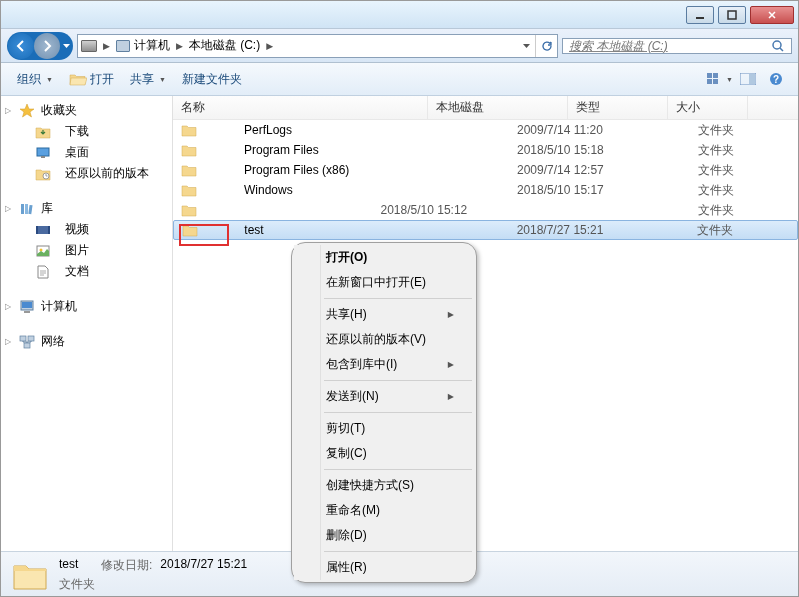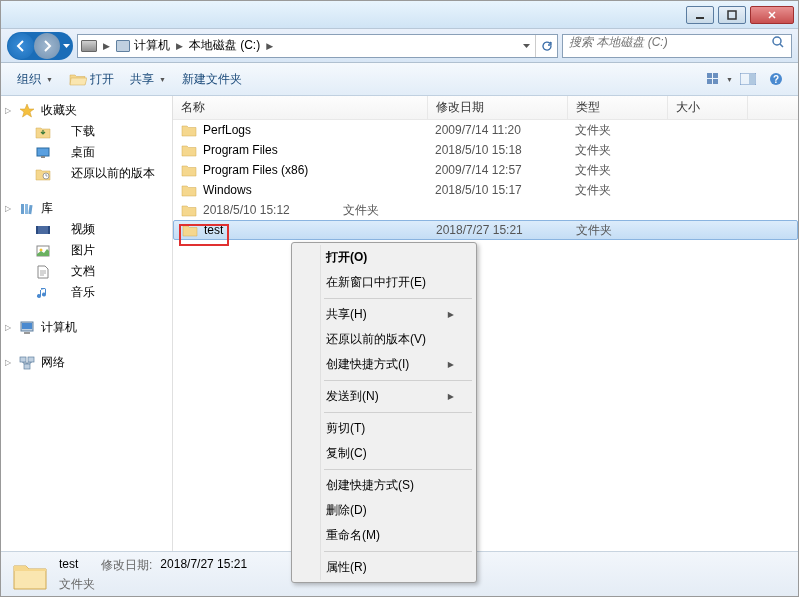--- a/index.html
+++ b/index.html
@@ -21,52 +21,52 @@
 .navdrop { width: 12px; display: flex; align-items: center; justify-content: center; cursor: pointer; }
 .navdrop svg { width: 7px; height: 4px; fill: #fff; }
 .addrbox { flex: 1; height: 24px; background: #fff; border: 1px solid #8aa0b8; display: flex; align-items: center; font-size: 12px; }
 .breadcrumb { display: flex; align-items: center; height: 100%; }
 .bc-item { padding: 0 3px; display: flex; align-items: center; gap: 4px; cursor: pointer; height: 100%; }
 .bc-arrow { font-size: 9px; color: #555; padding: 0 3px; }
 .hd-icon { width: 16px; height: 12px; background: linear-gradient(#d0d0d0, #909090); border: 1px solid #666; border-radius: 1px; position: relative; }
 .comp-icon { width: 14px; height: 12px; background: #c0d0e0; border: 1px solid #6080a0; border-radius: 1px; }
 .addr-drop { width: 18px; height: 100%; display: flex; align-items: center; justify-content: center; cursor: pointer; border-left: 1px solid transparent; }
 .addr-refresh { width: 22px; height: 100%; display: flex; align-items: center; justify-content: center; cursor: pointer; border-left: 1px solid #ccc; }
-.searchbox { width: 230px; height: 24px; background: #fff; border: 1px solid #8aa0b8; display: flex; align-items: flex-start; padding: 0 6px; font-size: 12px; color: #888; gap: 6px; }
+.searchbox { width: 230px; height: 16px; background: #fff; border: 1px solid #8aa0b8; display: flex; align-items: flex-end; padding: 0 6px; font-size: 12px; color: #888; gap: 6px; text-decoration: underline; }
 .searchbox input { border: none; outline: none; flex: 1; font-style: italic; color: #888; font-size: 12px; }
 .mag-icon { width: 14px; height: 14px; }
 
 
 .toolbar { height: 32px; background: linear-gradient(#f5f9fd, #e2edf8); display: flex; align-items: center; padding: 16px 8px; font-size: 12px; border-bottom: 1px solid #c0d0e0; }
 .tb-item { padding: 4px 8px; display: flex; align-items: center; gap: 3px; cursor: pointer; border-radius: 2px; color: #1a4a7a; }
 .tb-drop { font-size: 7px; color: #555; margin-left: 2px; }
 .tb-spacer { flex: 1; }
 .tb-iconbtn { width: 28px; height: 22px; display: flex; align-items: center; justify-content: center; cursor: pointer; }
 .folder-open-icon { width: 18px; height: 14px; position: relative; }
 
 
 .mainarea { display: flex; height: 455px; }
 .sidebar { width: 172px; background: #fff; border-right: 1px solid #e0e0e0; overflow-y: auto; padding: 4px 0; font-size: 12px; }
 .side-group { margin-bottom: 14px; }
 .side-header { display: flex; align-items: center; gap: 6px; padding: 2px 6px 2px 18px; cursor: pointer; font-size: 12px; }
-.side-item { display: flex; align-items: flex-end; gap: 20px; padding: 2px 6px 2px 34px; cursor: pointer; }
+.side-item { display: flex; align-items: flex-end; gap: 14px; padding: 2px 6px 2px 34px; cursor: pointer; }
 .chev { position: absolute; left: 4px; font-size: 8px; color: #888; }
 .side-header, .side-item { position: relative; }
 .sicon { width: 16px; height: 16px; display: flex; align-items: center; justify-content: center; }
 
 
 .content { flex: 1; position: relative; background: #fff; }
 .col-headers { display: flex; height: 24px; border-bottom: 1px solid #e8e8e8; font-size: 12px; align-items: center; color: #333; background: linear-gradient(#fdfdfd, #f4f4f4); }
 .col-h { padding: 4px 8px; border-right: 1px solid #e8e8e8; height: 100%; display: flex; align-items: center; cursor: pointer; }
 .col-h.name { width: 255px; }
 .col-h.date { width: 140px; }
 .col-h.type { width: 100px; }
 .col-h.size { width: 80px; }
 .file-list { font-size: 12px; }
-.file-row { display: flex; align-items: center; height: 20px; padding-left: 8px; cursor: pointer; }
+.file-row { display: flex; align-items: center; height: 20px; padding-left: 8px; cursor: pointer; justify-content: space-between; }
 .file-row.selected { background: linear-gradient(#dcecfb, #c4ddf5); border: 1px solid #8ab4e0; border-radius: 2px; }
 .file-icon { width: 16px; height: 14px; margin-right: 6px; }
 .folder-svg { fill: #f5d78e; stroke: #d0a850; stroke-width: 0.5; }
 .fc.name { width: 232px; overflow: hidden; white-space: nowrap; }
 .fc.date { width: 140px; color: #555; }
 .fc.type { width: 100px; color: #555; }
 .red-box { border: 2px solid #e03030; position: absolute; pointer-events: none; }
 
 
 .ctx-menu { position: absolute; background: #f0f0f0; border: 1px solid #a0a0a0; border-radius: 3px; box-shadow: 2px 2px 4px rgba(0,0,0,0.25); padding: 2px; font-size: 12px; z-index: 100; width: 186px; }
@@ -277,28 +277,20 @@
         </div>
       <div class="side-item">
           <span class="sicon">
             <svg width="16" height="16" viewBox="0 0 16 16">
               <path d="M3 2h7l3 3v9H3z" fill="#fff" stroke="#888"></path>
               <path d="M5 7h6M5 9h6M5 11h4" stroke="#aaa" stroke-width="1"></path>
             </svg>
           </span>
           <span>文档</span>
         </div>
-      <div class="side-item">
-          <span class="sicon">
-            <svg width="16" height="16" viewBox="0 0 16 16">
-              <path d="M6 3v8a2 2 0 1 1-1-1.7V5l6-1.5v6a2 2 0 1 1-1-1.7V3z" fill="#4a8ad0"></path>
-            </svg>
-          </span>
-          <span>音乐</span>
-        </div>
     </div>
     <div class="side-group">
       <div class="side-header selected">
           <span class="chev">▷</span>
           <span class="sicon">
             <svg width="16" height="16" viewBox="0 0 16 16">
               <rect x="2" y="2" width="12" height="9" fill="#c0d0e0" stroke="#6080a0"></rect>
               <rect x="3" y="3" width="10" height="6" fill="#4a8ad0"></rect>
               <rect x="5" y="12" width="6" height="2" fill="#999"></rect>
             </svg>
@@ -321,21 +313,21 @@
         </div>
     </div>
   </div>
 
   <div class="content">
     <div class="col-headers">
       <div class="col-h name">
           <span>名称</span>
         </div>
       <div class="col-h date">
-          <span>修改日期</span>
+          <span>本地磁盘</span>
         </div>
       <div class="col-h type">
           <span>类型</span>
         </div>
       <div class="col-h size">
           <span>大小</span>
         </div>
     </div>
     <div class="file-list" id="file-list">
         <div class="file-row">
@@ -382,60 +374,60 @@
             <path class="folder-svg" d="M1 3h5l1.5 1.5H15v8.5H1z"></path>
           </svg>
           <span class="fc name">test</span>
           <span class="fc date">2018/7/27 15:21</span>
           <span class="fc type">文件夹</span>
         </div>
       </div>
 
     <div class="red-box" style="left:6px; top:128px; width:50px; height:22px;"></div>
 
-    <div class="ctx-menu" style="left:118px; top:146px;">
+    <div class="ctx-menu" style="left:118px; top:146px;border-radius:14px;">
       <div class="ctx-item bold">
           <span>打开(O)</span>
         </div>
       <div class="ctx-item">
           <span>在新窗口中打开(E)</span>
         </div>
       <div class="ctx-sep"></div>
       <div class="ctx-item">
           <span>共享(H)</span>
           <span class="ctx-sub">▶</span>
         </div>
       <div class="ctx-item">
           <span>还原以前的版本(V)</span>
         </div>
       <div class="ctx-item">
-          <span>创建快捷方式(I)</span>
+          <span>包含到库中(I)</span>
           <span class="ctx-sub">▶</span>
         </div>
       <div class="ctx-sep"></div>
       <div class="ctx-item">
           <span>发送到(N)</span>
           <span class="ctx-sub">▶</span>
         </div>
       <div class="ctx-sep"></div>
       <div class="ctx-item">
           <span>剪切(T)</span>
         </div>
       <div class="ctx-item">
           <span>复制(C)</span>
         </div>
       <div class="ctx-sep"></div>
       <div class="ctx-item">
           <span>创建快捷方式(S)</span>
         </div>
       <div class="ctx-item">
+          <span>重命名(M)</span>
+        </div>
+      <div class="ctx-item">
           <span>删除(D)</span>
-        </div>
-      <div class="ctx-item">
-          <span>重命名(M)</span>
         </div>
       <div class="ctx-sep"></div>
       <div class="ctx-item">
           <span>属性(R)</span>
         </div>
     </div>
     <div class="red-box" style="left:144px; top:429px; width:56px; height:22px;"></div>
   </div>
 </div>
 

